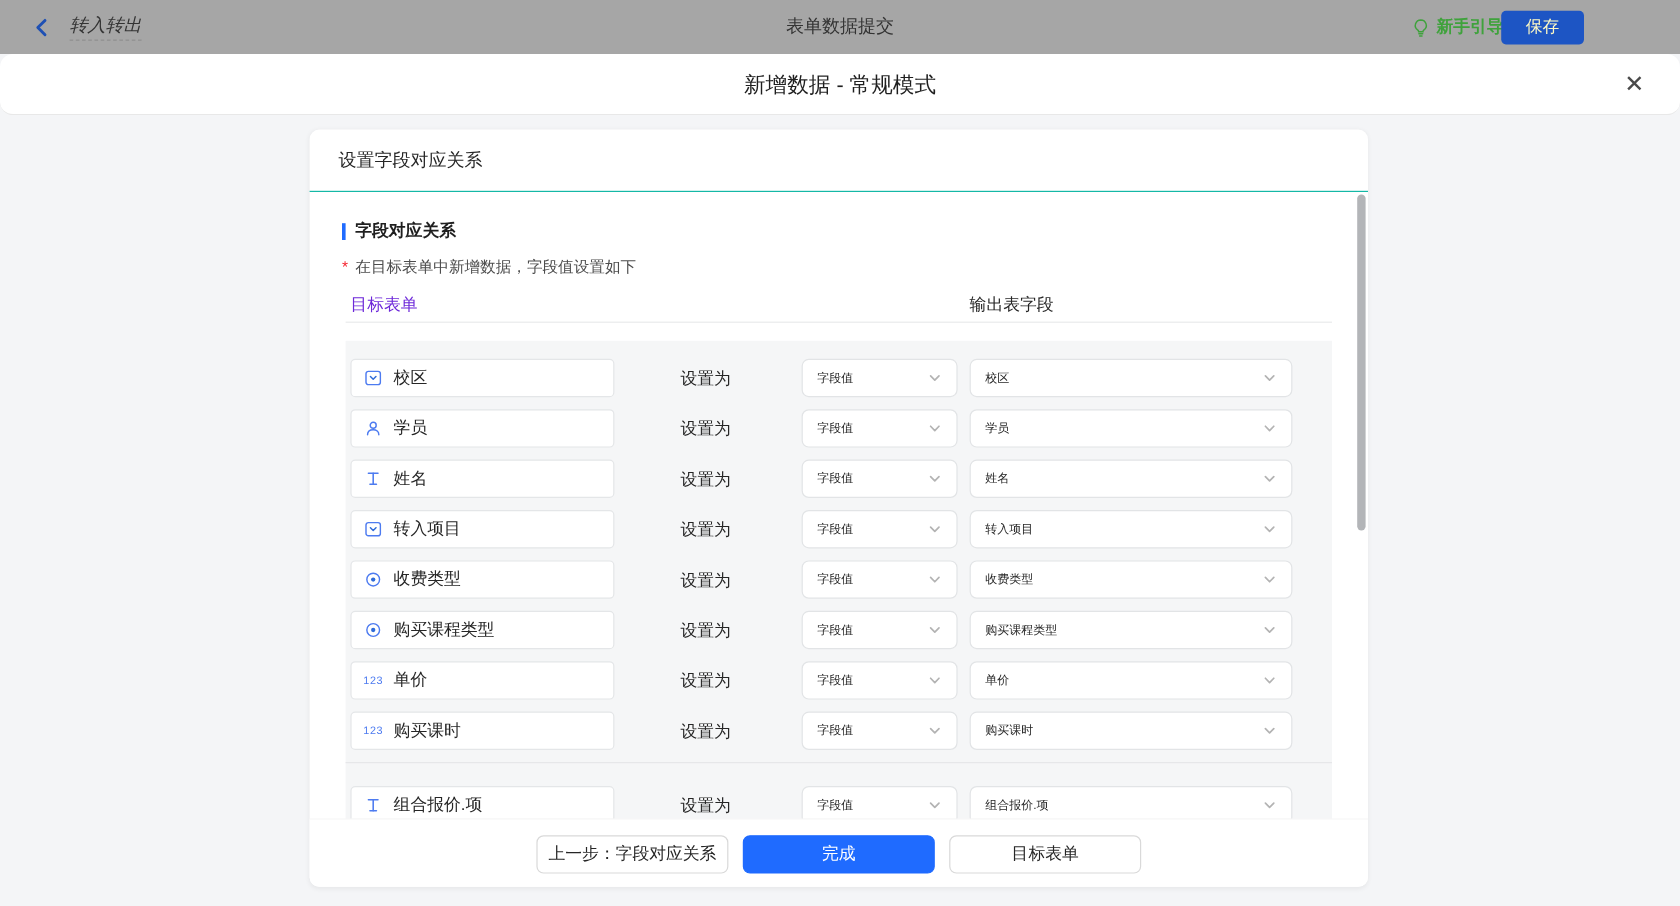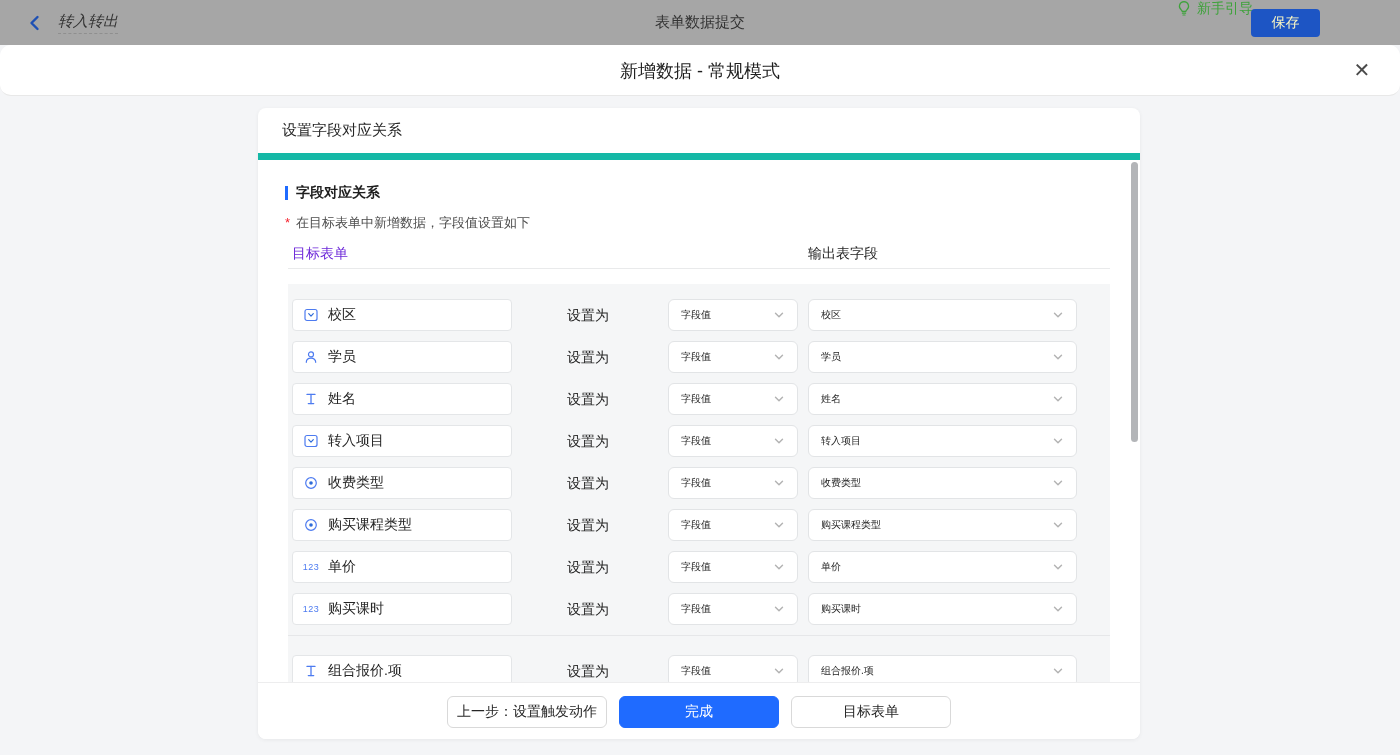--- a/index.html
+++ b/index.html
@@ -6,32 +6,32 @@
   html,body { width:1400px; height:755px; }
   body { font-family:"Liberation Sans","DejaVu Sans",sans-serif; background:#f4f5f7; overflow:hidden; }
   .page { position:relative; width:1400px; height:755px; }
 
   
   .topbar { position:absolute; left:0; top:0; width:1400px; height:45px; background:#a6a6a6; }
   .back-group { position:absolute; left:26px; top:0; height:45px; display:flex; align-items:center; cursor:pointer; }
   .back-chevron { width:18px; height:18px; }
   .back-label { margin-left:14px; font-size:15px; color:#333; font-weight:500; border-bottom:1px dashed #8f8f8f; padding-bottom:2px;font-style:italic; }
   .topbar-title { position:absolute; left:0; right:0; top:0; height:45px; display:flex; align-items:center; justify-content:center; font-size:15px; color:#333; font-weight:500; pointer-events:none; }
-  .guide-group { position:absolute; left:1176px; top:0; height:45px; display:flex; align-items:flex-start; gap:5px; cursor:pointer; }
+  .guide-group { position:absolute; left:1176px; top:0; height:45px; display:flex; align-items:center; gap:5px; cursor:pointer;font-weight:bold; }
   .guide-label { font-size:14px; color:#3fa23c; }
   .save-btn { position:absolute; left:1251px; top:9px; width:69px; height:28px; background:#1d55c4; color:#fef9c3; border:none; border-radius:4px; font-size:14px; cursor:pointer; font-family:inherit; }
 
   
   .titlebar { position:absolute; left:0; top:45px; width:1400px; height:51px; background:#fff; border-bottom:1px solid #e8e8e8;border-radius:11px; }
   .modal-title { position:absolute; left:0; right:0; top:0; height:51px; display:flex; align-items:center; justify-content:center; font-size:18px; font-weight:500; color:#1f1f1f; }
   .close-btn { position:absolute; right:26px; top:13px; width:24px; height:24px; font-size:20px; color:#4a4a4a; display:flex; align-items:center; justify-content:center; cursor:pointer; background:none; border:none; font-family:inherit; }
 
   
   .card { position:absolute; left:258px; top:108px; width:882px; height:631px; background:#fff; border-radius:8px; box-shadow:0 1px 4px rgba(0,0,0,.06); }
-  .card-header { height:52px; display:flex; align-items:center; padding-left:24px; font-size:15px; color:#262626; border-bottom:7px solid #14b8a6; }
+  .card-header { height:52px; display:flex; align-items:center; padding-left:24px; font-size:15px; color:#262626; border-bottom:1px solid #14b8a6; }
   .card-body { position:absolute; left:0; right:0; top:52px; bottom:57px; overflow:hidden; }
 
   .section-title { position:absolute; left:27px; top:24px; display:flex; align-items:center; }
   .section-bar { width:3px; height:14px; background:#1f6bff; margin-right:8px; }
   .section-label { font-size:14px; font-weight:700; color:#1f1f1f; }
 
   .note-row { position:absolute; left:27px; top:54px; display:flex; align-items:flex-start; font-size:13px; color:#4d4d4d; }
   .required-mark { color:#f5222d; margin-right:6px; font-size:13px; margin-top:1px; }
 
   .col-header-left  { position:absolute; left:34px;  top:85px; font-size:14px; color:#6d28d9; }
@@ -316,19 +316,19 @@
                 <polyline points="2.5,4.2 6,7.8 9.5,4.2" fill="none" stroke="#b3b3b3" stroke-width="1.4" stroke-linecap="round" stroke-linejoin="round"></polyline>
               </svg>
             </div>
           </div>
         </div>
 
       <div class="scroll-thumb"></div>
     </div>
 
     <div class="card-footer">
-      <button class="btn btn-secondary">上一步：设置触发动作</button>
+      <button class="btn btn-secondary">上一步：字段对应关系</button>
       <button class="btn btn-primary">完成</button>
       <button class="btn btn-secondary">目标表单</button>
     </div>
   </div>
 
 </div>
 
 </body></html>

